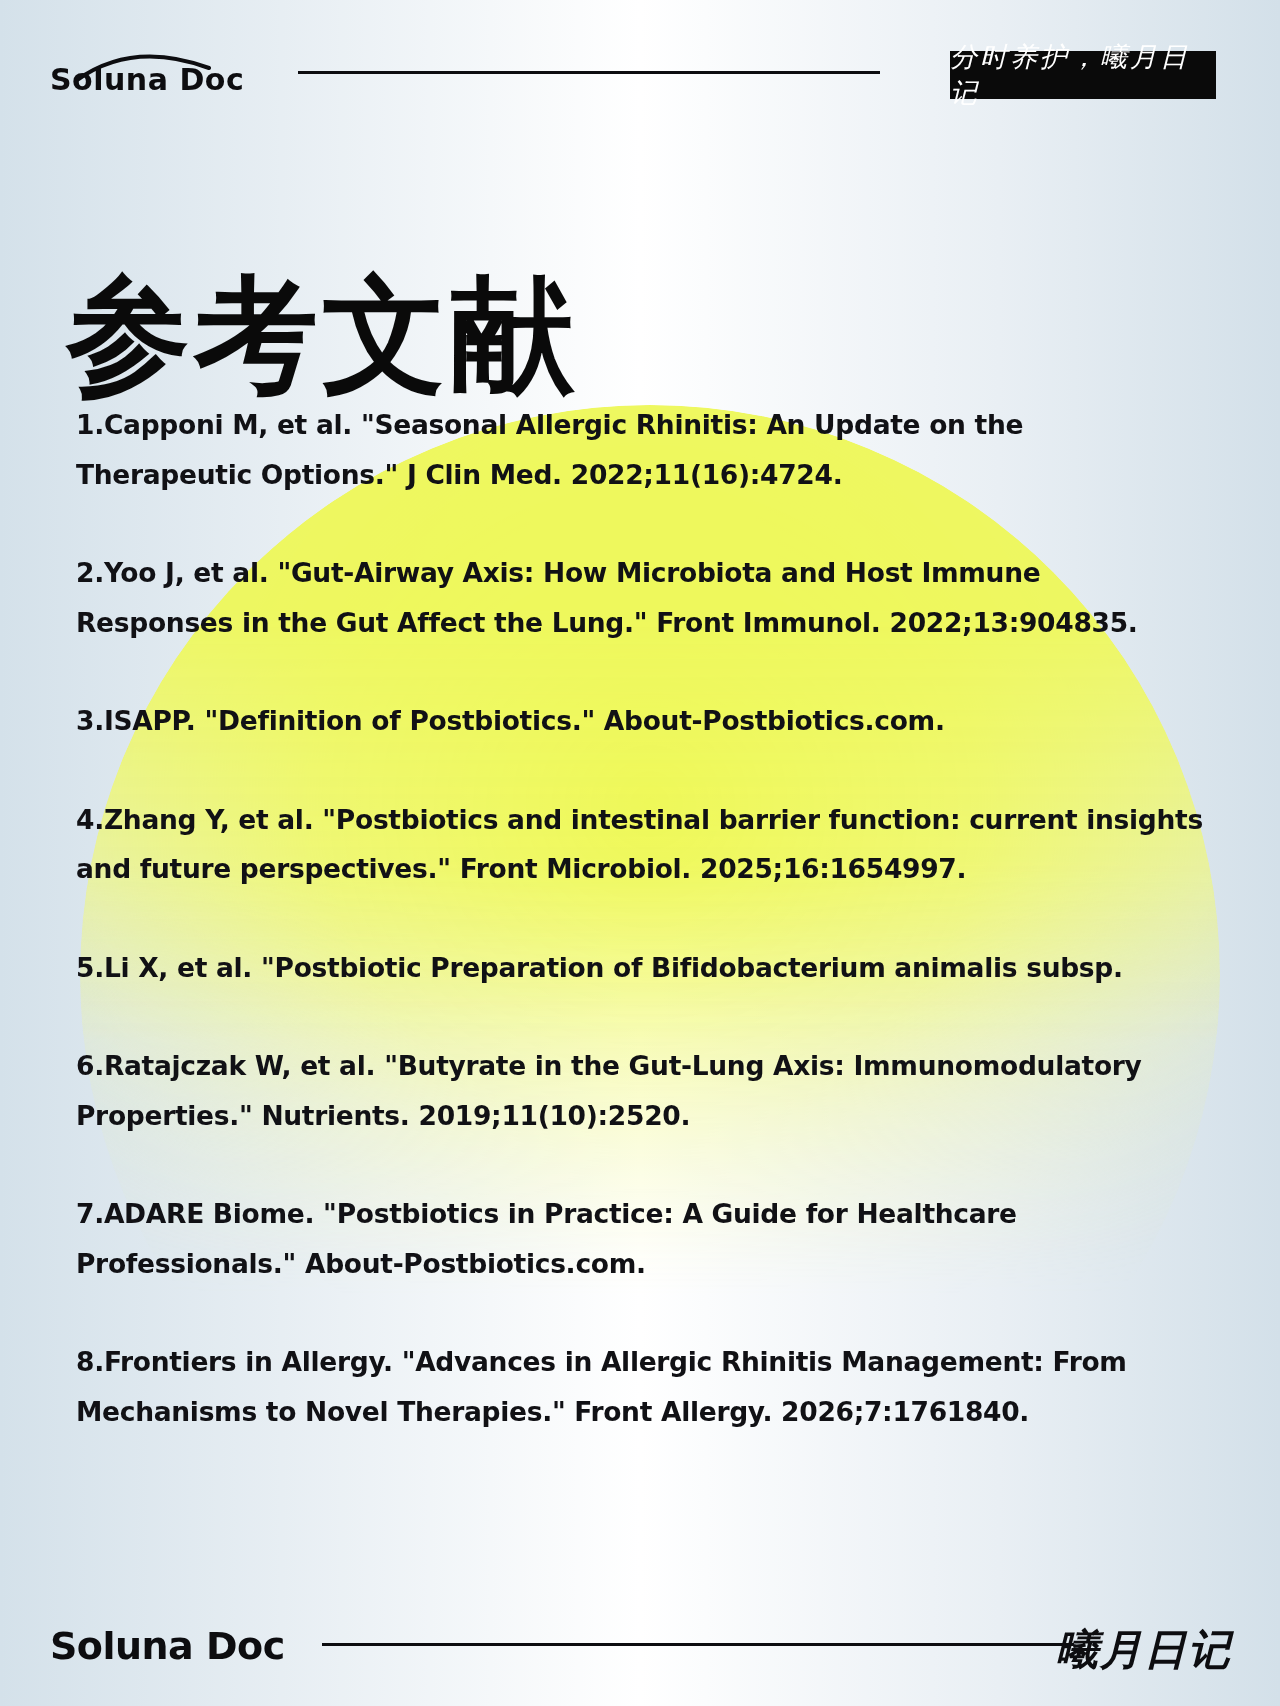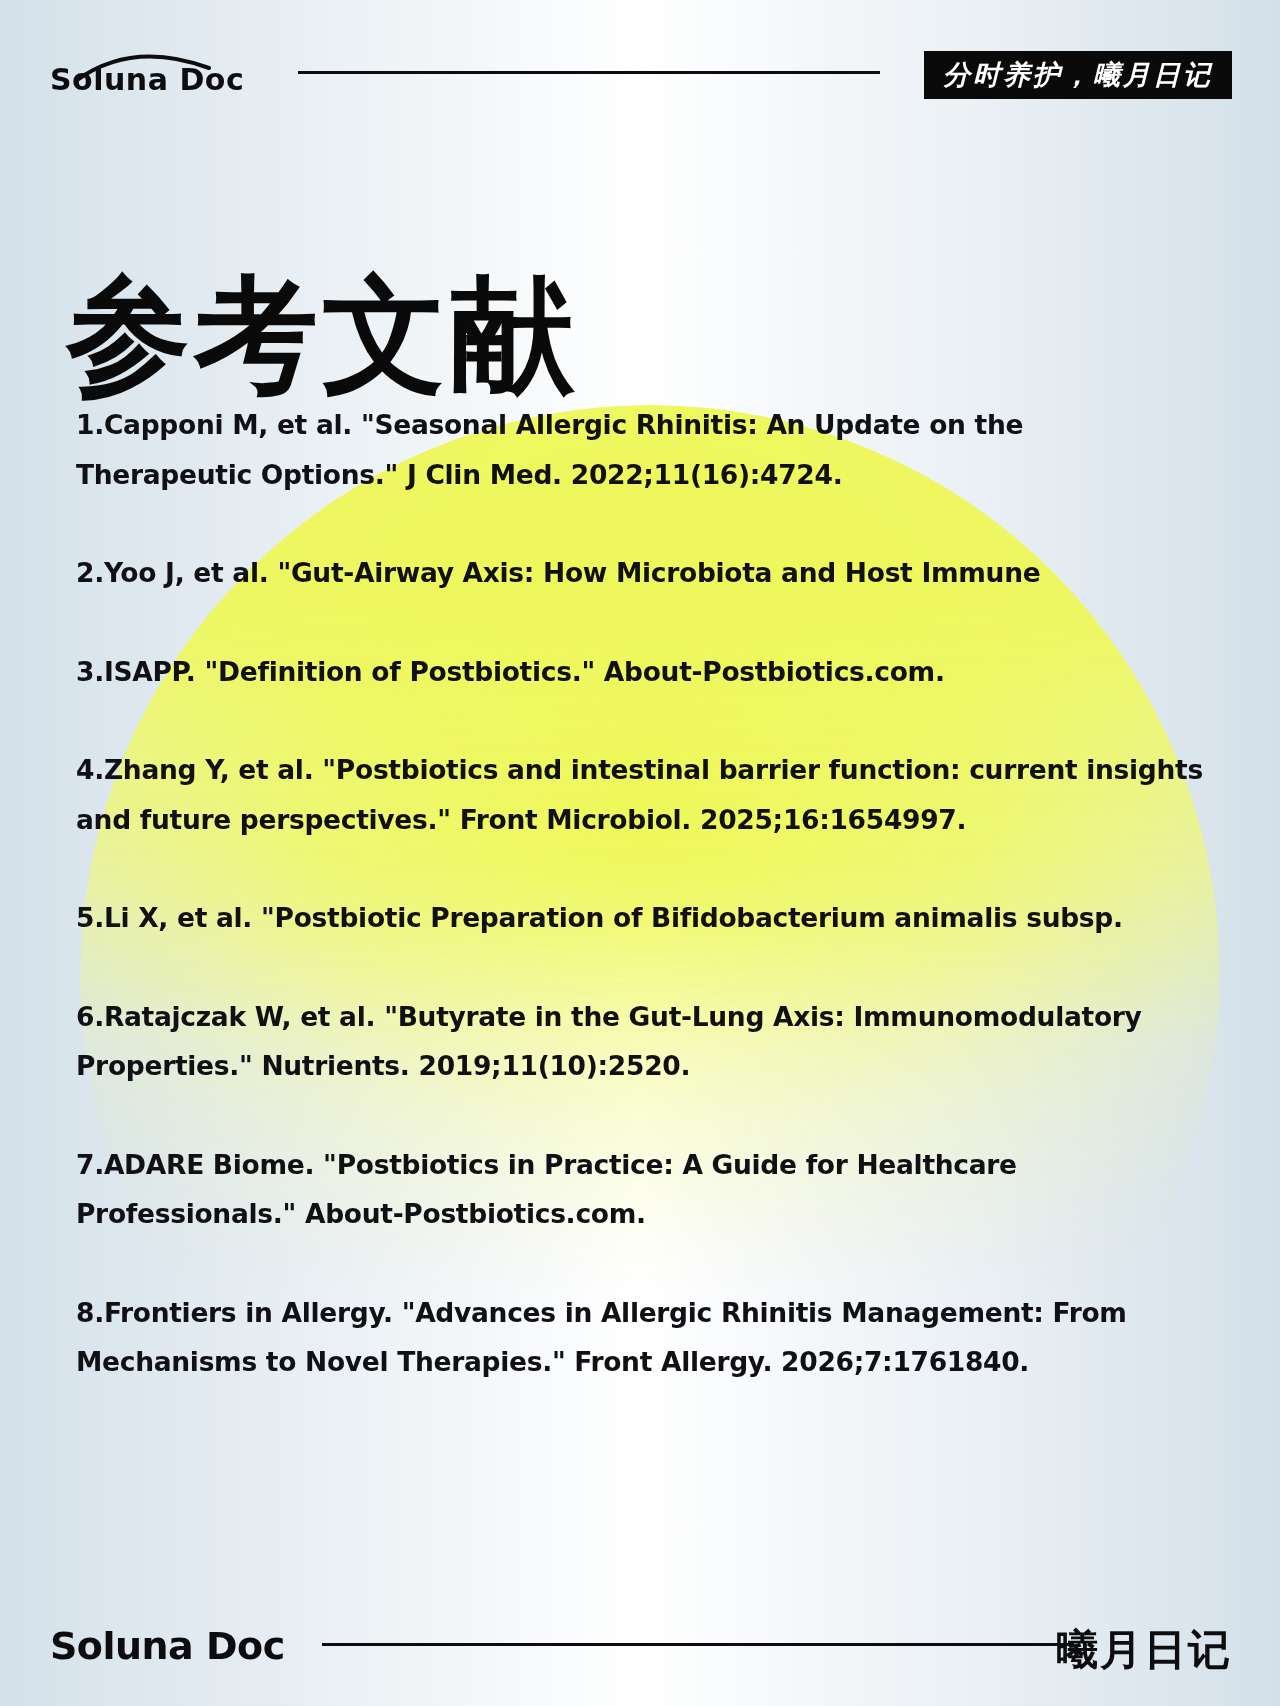--- a/index.html
+++ b/index.html
@@ -68,28 +68,28 @@
     .header-line {
       position: absolute;
       left: 248px;
       width: 582px;
       top: 25px;
       height: 3px;
       background: #0d0d10;
     }
     .slogan-badge {
       position: absolute;
-      right: 0; top: 5px;
-      width: 308px; height: 48px;
+      right: 16px; top: 5px;
+      width: 266px; height: 48px;
       background: #0a0a0a;
       color: #ffffff;
       display: flex; align-items: center; justify-content: center;
       font-size: 27px;
       font-style: italic;
-      font-weight: bold;
+      font-weight: normal;
       letter-spacing: 3px;
     }
 
     
     .page-title {
       position: absolute;
       left: 66px; top: 190px;
       font-size: 124px;
       font-weight: 900;
       line-height: 1;
@@ -140,20 +140,21 @@
       top: 23px; height: 3px;
       background: #0d0d10;
     }
     .footer-tag {
       position: absolute;
       right: 0; top: 2px;
       font-size: 42px;
       font-weight: 900;
       letter-spacing: 2px;
       color: #0d0d10;
+      font-style: italic;
     }
   </style>
 </head>
 <body>
 
 <div class="glow"></div>
 <div class="glow-core"></div>
 
 <header class="header">
   <div class="logo">
@@ -168,20 +169,21 @@
 
 <h1 class="page-title">参考文献</h1>
 
 <ol class="refs">
   <li class="ref">
     <span class="ref-line">1.Capponi M, et al. "Seasonal Allergic Rhinitis: An Update on the</span>
     <span class="ref-line">Therapeutic Options." J Clin Med. 2022;11(16):4724.</span>
   </li>
   <li class="ref">
     <span class="ref-line">2.Yoo J, et al. "Gut-Airway Axis: How Microbiota and Host Immune</span>
+    <span class="ref-line">Responses in the Gut Affect the Lung." Front Immunol. 2022;13:904835.</span>
   </li>
   <li class="ref">
     <span class="ref-line">3.ISAPP. "Definition of Postbiotics." About-Postbiotics.com.</span>
   </li>
   <li class="ref">
     <span class="ref-line">4.Zhang Y, et al. "Postbiotics and intestinal barrier function: current insights</span>
     <span class="ref-line">and future perspectives." Front Microbiol. 2025;16:1654997.</span>
   </li>
   <li class="ref">
     <span class="ref-line">5.Li X, et al. "Postbiotic Preparation of Bifidobacterium animalis subsp.</span>

